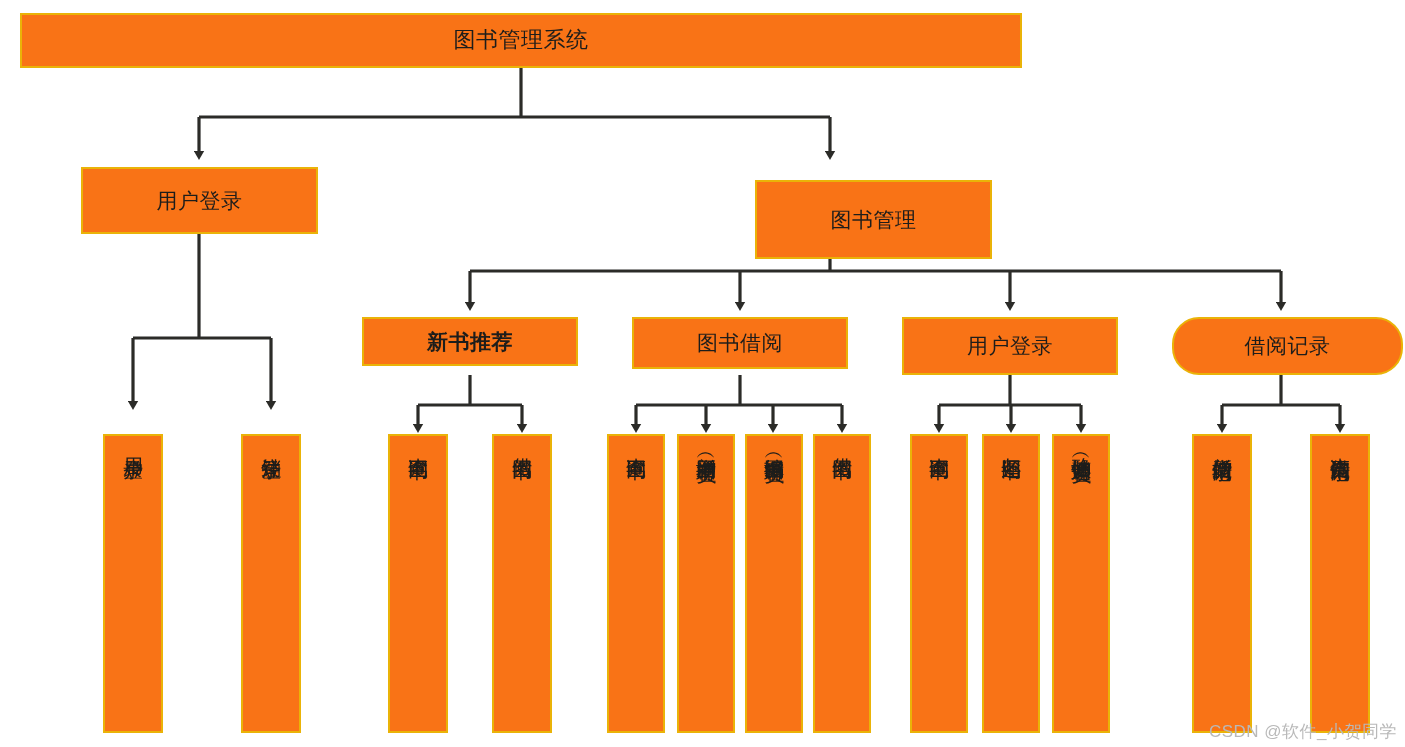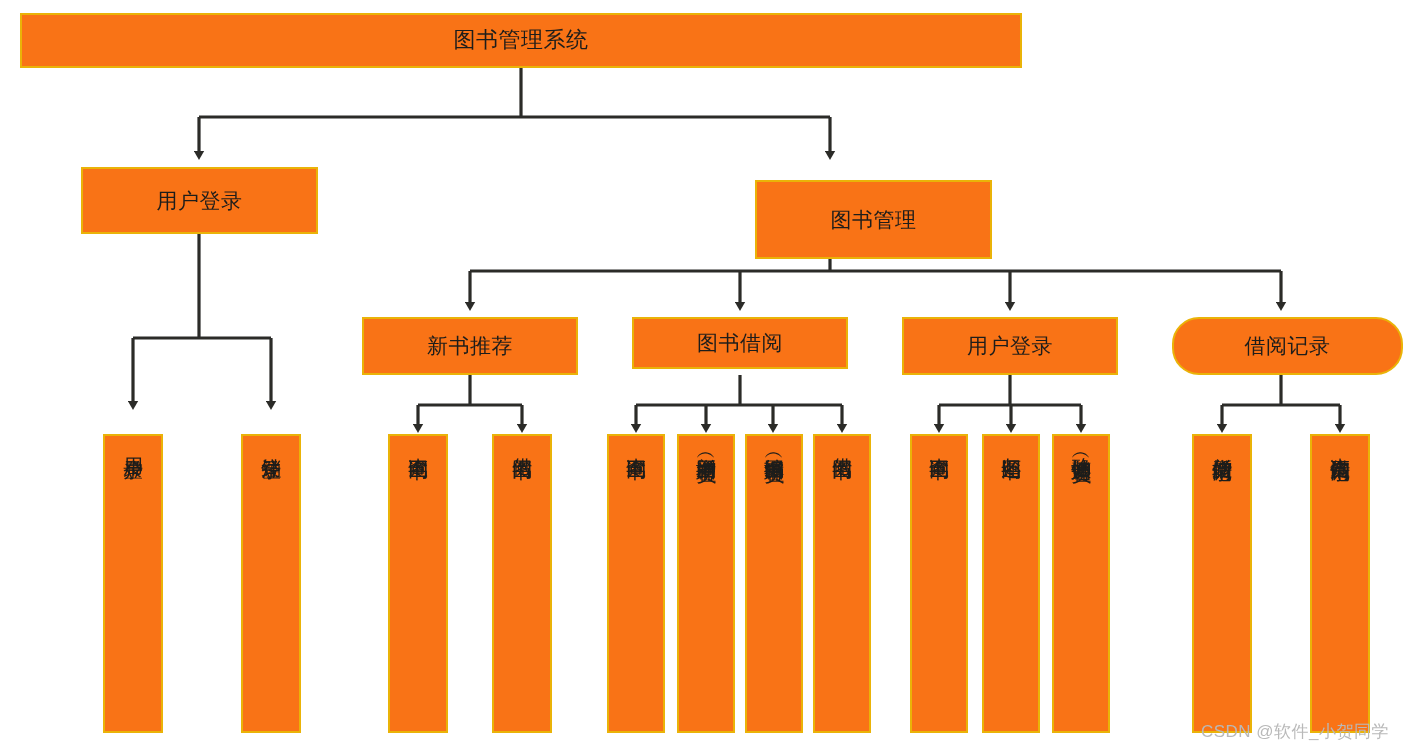--- a/index.html
+++ b/index.html
@@ -60,21 +60,21 @@
     line-height: 1.08;
     letter-spacing: 1px;
     white-space: nowrap;
     text-align: left;
   }
   .node-label {
     display: block;
   }
   .watermark {
     position: absolute;
-    right: 16px;
+    right: 8px;
     bottom: 4px;
     font-size: 17px;
     color: #b9b9b9;
     letter-spacing: 0.5px;
     white-space: nowrap;
     user-select: none;
   }
 </style>
 </head>
 <body>
@@ -137,21 +137,21 @@
   </div>
 
   <div class="node node-h" style="left:81px; top:167px; width:237px; height:67px;">
     <span class="node-label">用户登录</span>
   </div>
 
   <div class="node node-h" style="left:711px; top:180px; width:237px; height:79px;margin-left:44px;">
     <span class="node-label">图书管理</span>
   </div>
 
-  <div class="node node-h" style="left:362px; top:317px; width:216px; height:58px;">
+  <div class="node node-h" style="left:362px; top:317px; width:216px; height:49px;font-weight:bold;">
     <span class="node-label">新书推荐</span>
   </div>
 
   <div class="node node-h" style="left:632px; top:317px; width:216px; height:52px;">
     <span class="node-label">图书借阅</span>
   </div>
 
   <div class="node node-h" style="left:902px; top:317px; width:216px; height:58px;">
     <span class="node-label">用户登录</span>
   </div>

